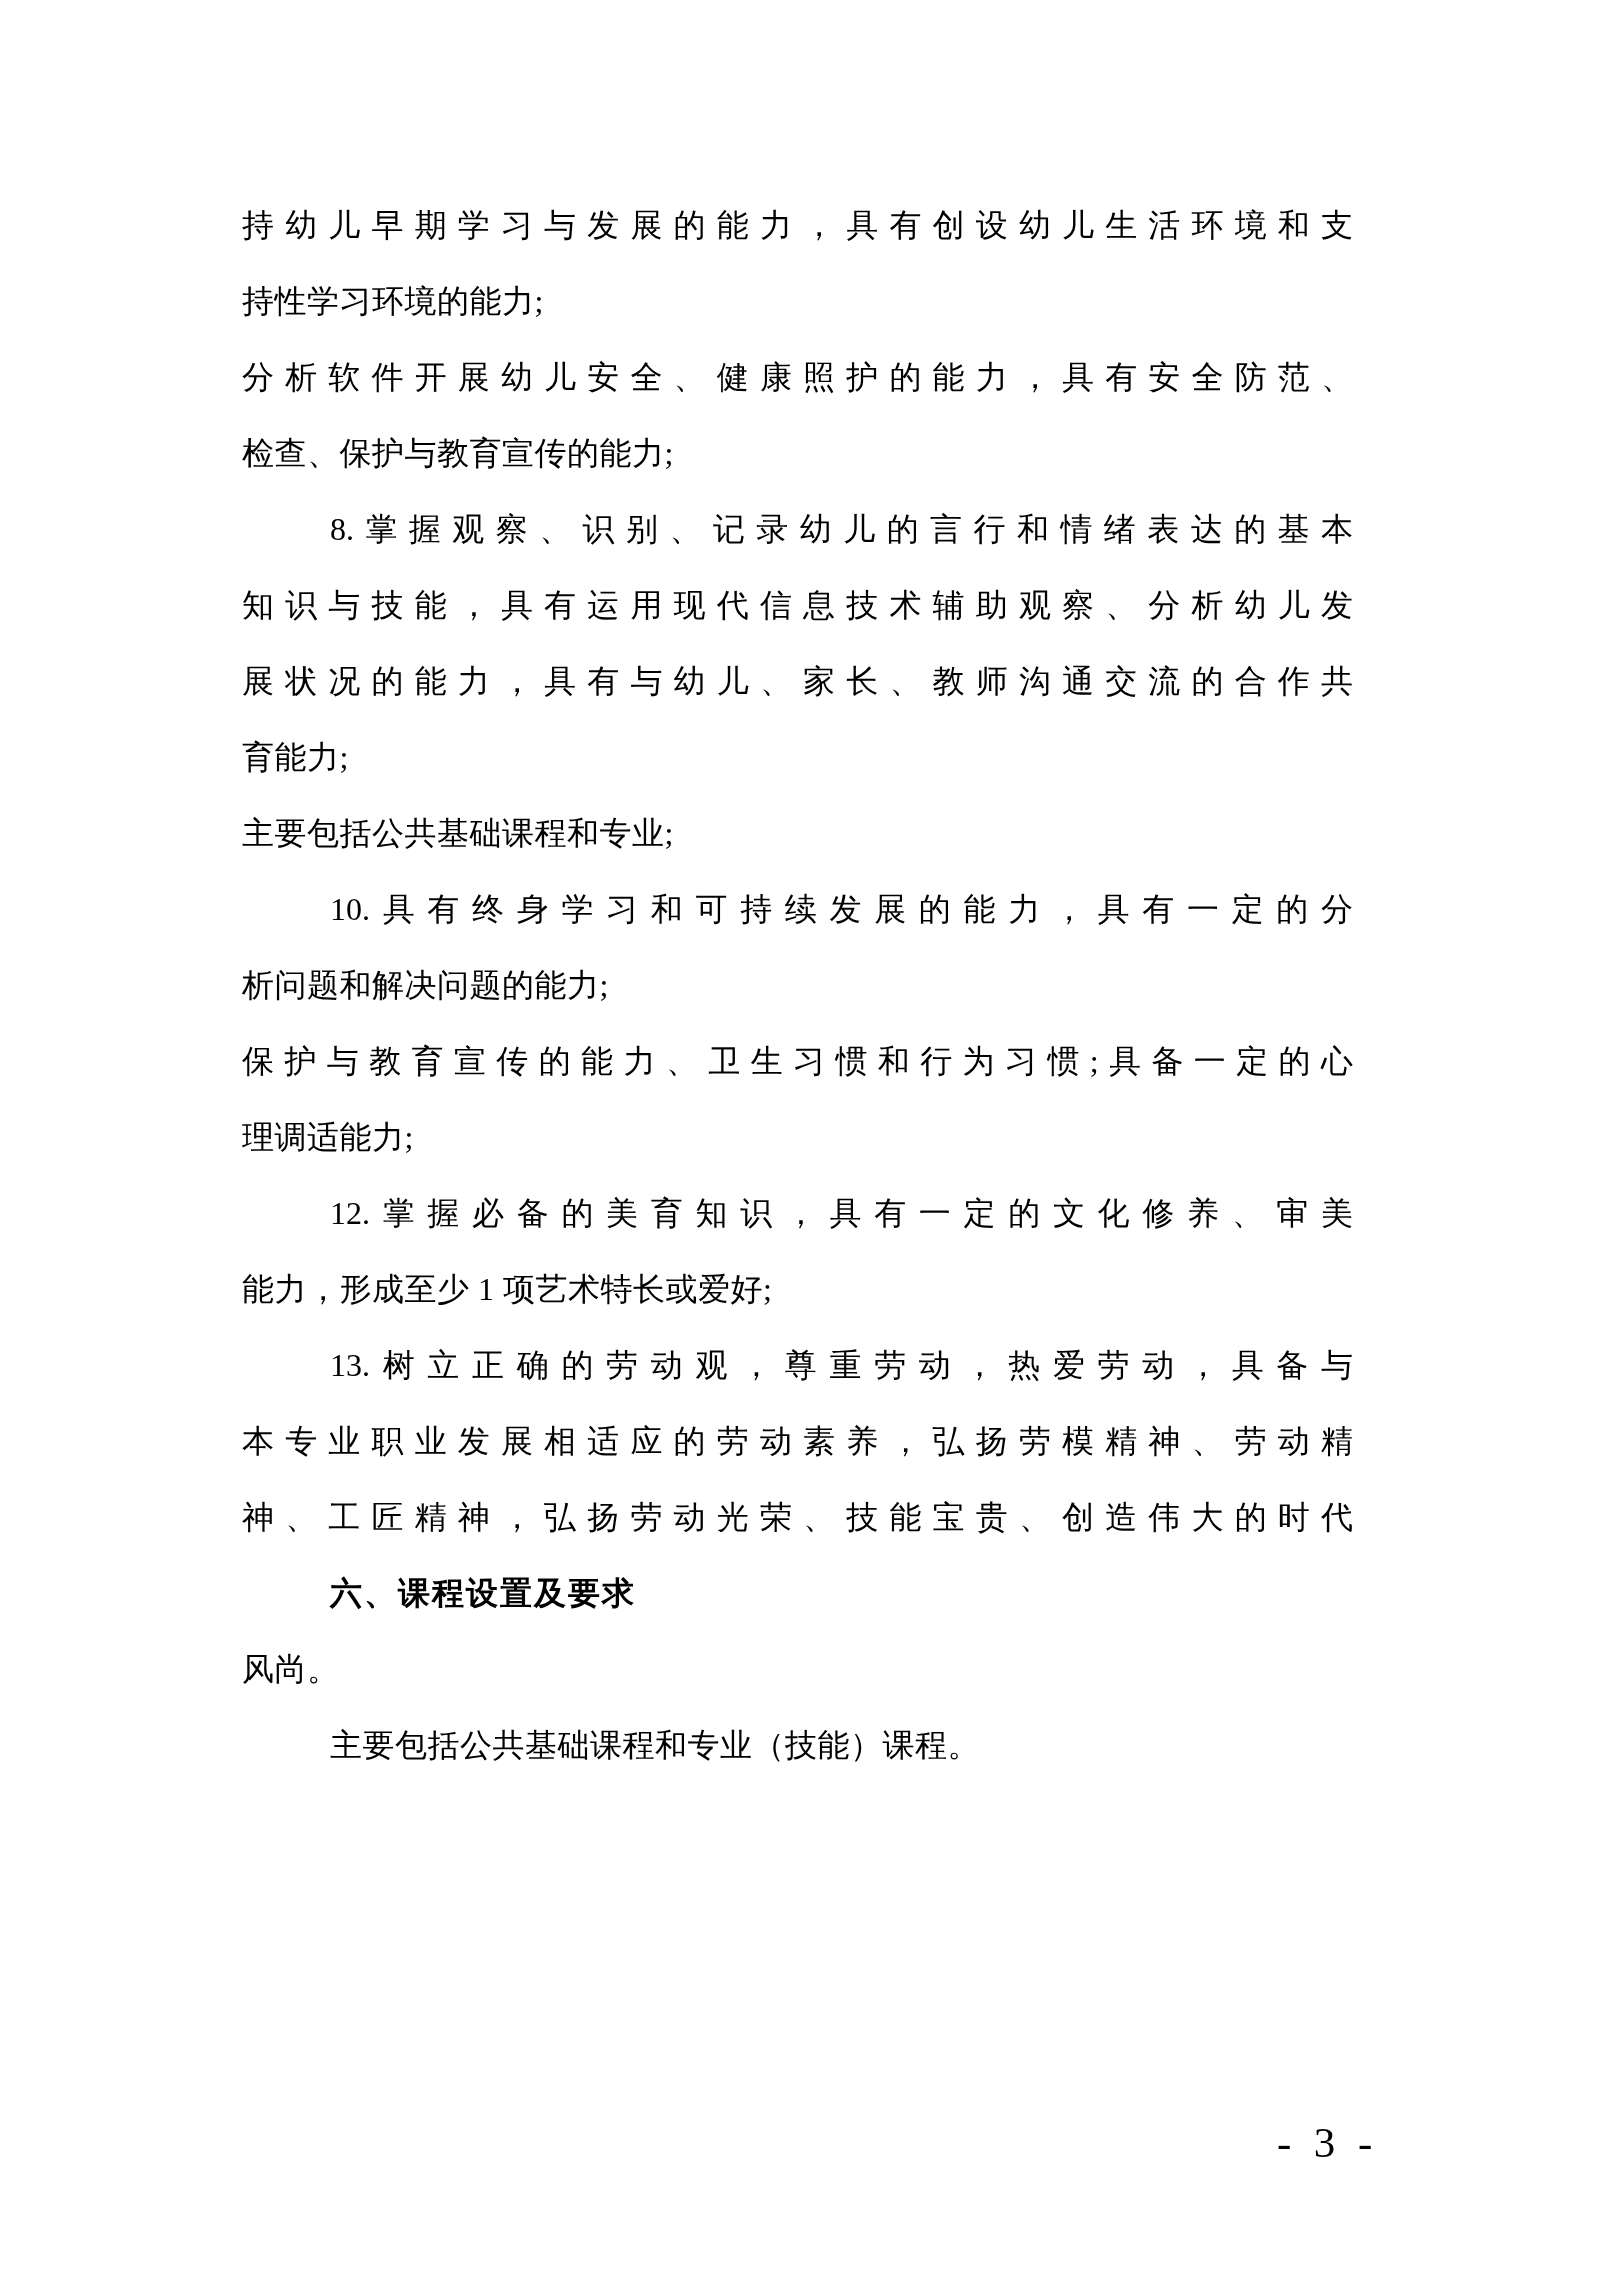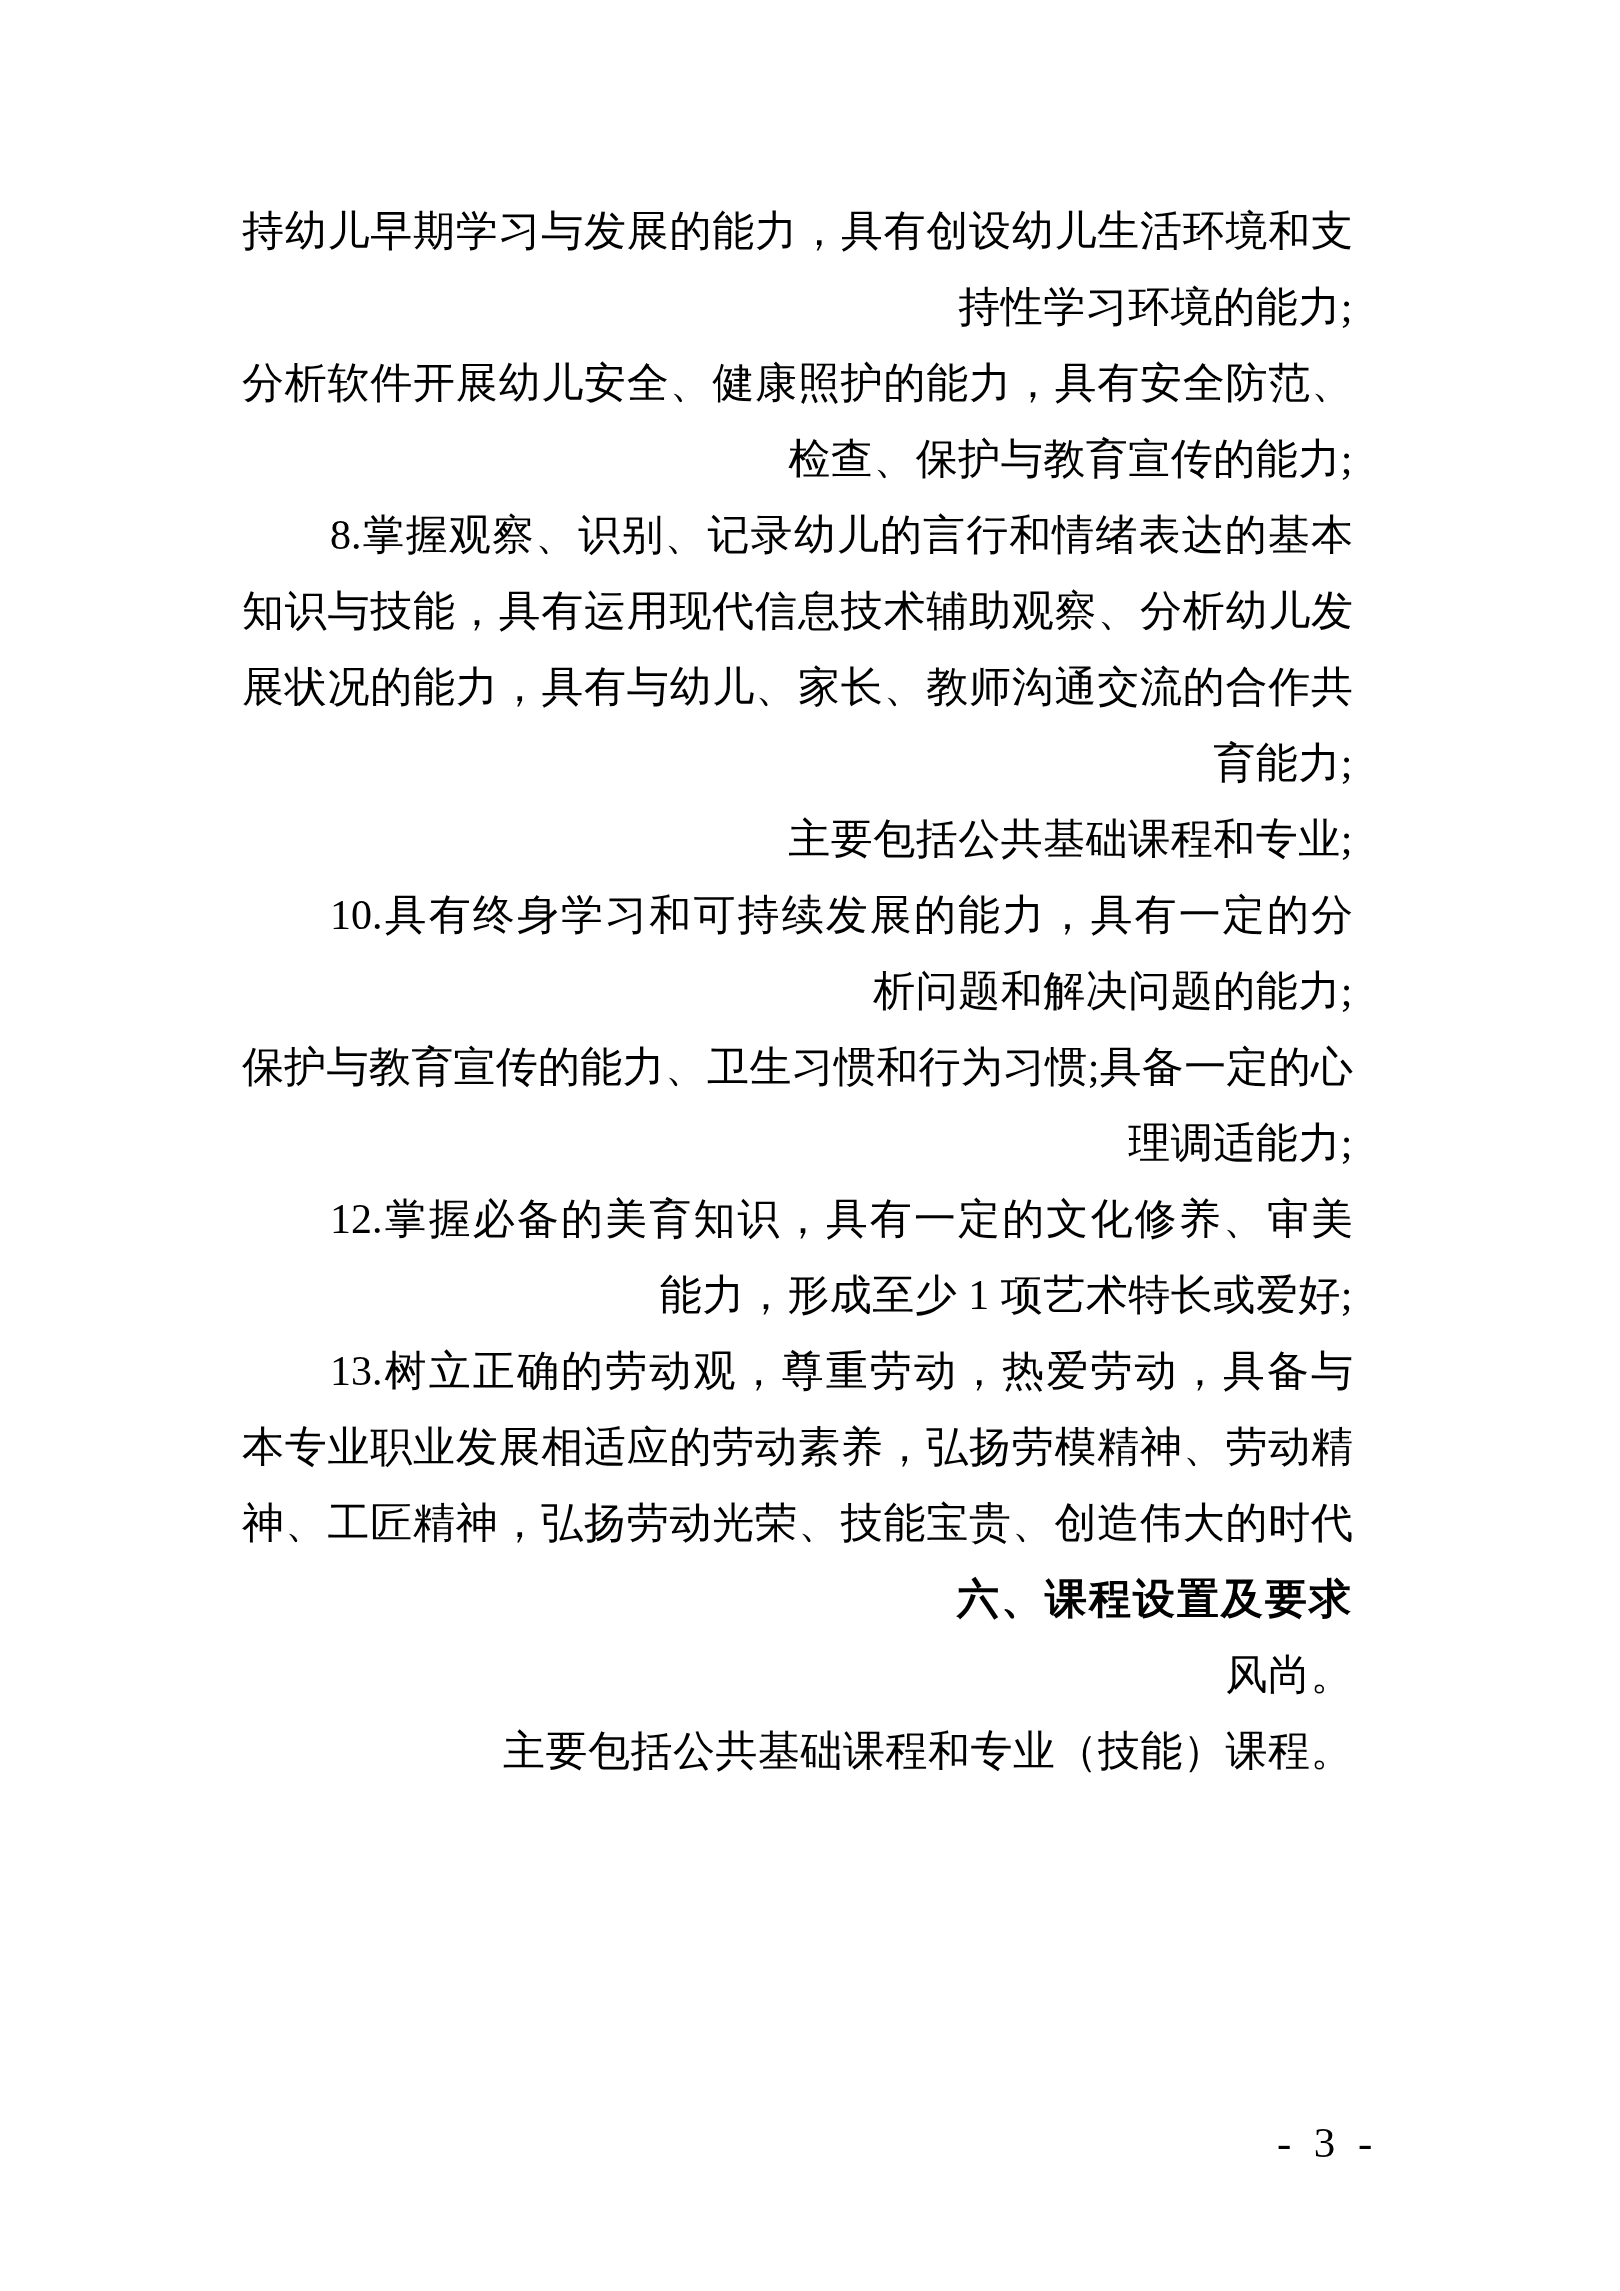--- a/index.html
+++ b/index.html
@@ -12,28 +12,28 @@
     width: 1620px;
     height: 2292px;
     background: #ffffff;
     color: #000000;
     font-family: "Liberation Serif", serif;
     overflow: hidden;
   }
   .text-block {
     position: absolute;
     left: 242px;
-    top: 193px;
+    top: 187px;
     width: 1111px;
-    font-size: 42px;
+    font-size: 32px;
     line-height: 76px;
   }
   .line {
     letter-spacing: 0.5px;
-    text-align: right;
+    text-align: left;
     white-space: nowrap;
   }
   .line.justify {
     white-space: normal;
     text-align: justify;
     text-align-last: justify;
     text-justify: inter-character;
     letter-spacing: 0;
   }
   .line.indent {

